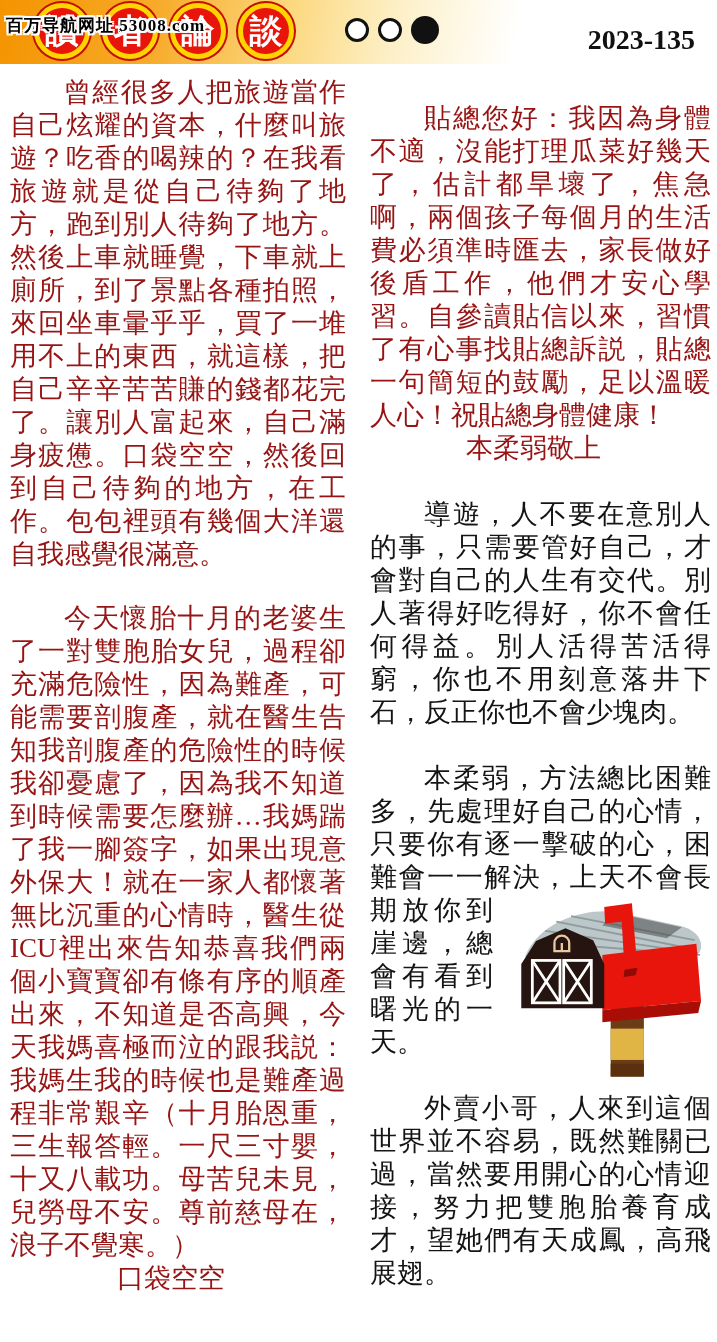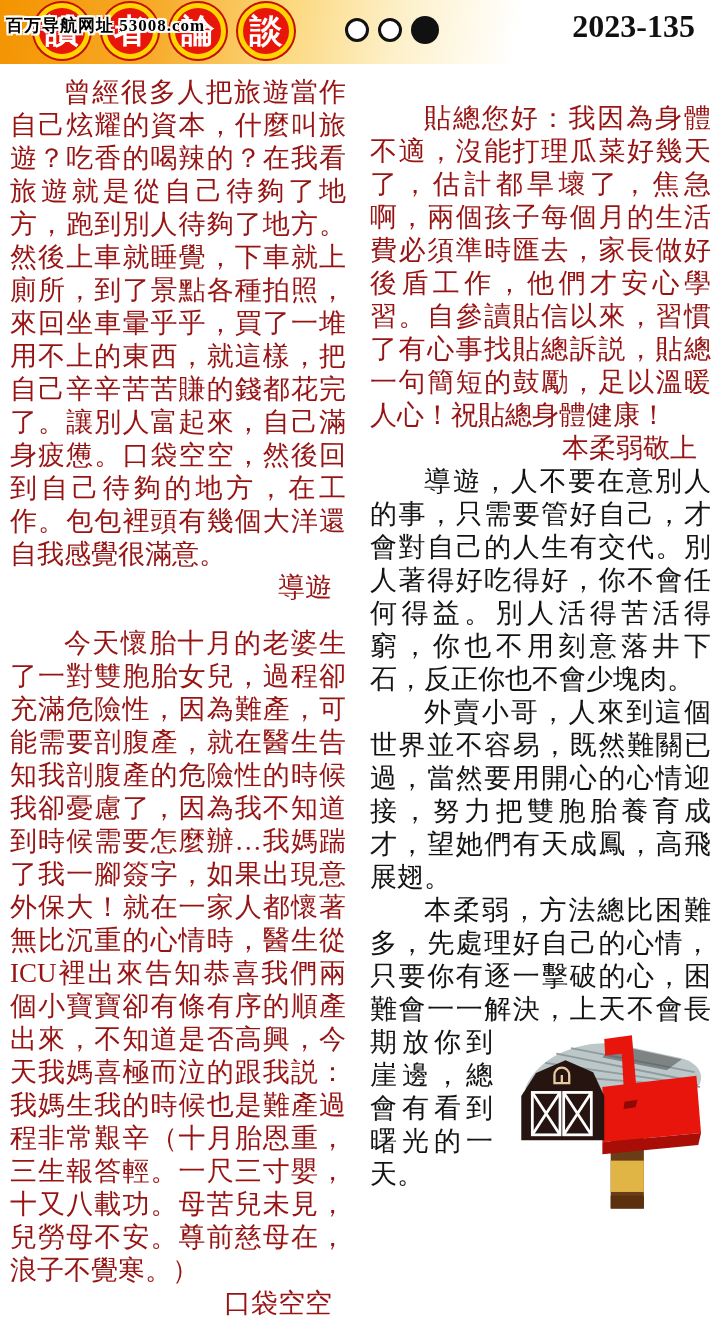--- a/index.html
+++ b/index.html
@@ -40,47 +40,47 @@
   .dot.filled  { width: 28px; height: 28px; background: #111; }
   .watermark {
     position: absolute; left: 6px; top: 14px;
     font-size: 17px; font-weight: bold; color: #000;
     letter-spacing: 1px; white-space: nowrap;
     font-family: "Liberation Serif", serif;
     text-shadow: -2px -2px 0 #fff, 2px -2px 0 #fff, -2px 2px 0 #fff, 2px 2px 0 #fff,
                  0 -2px 0 #fff, 0 2px 0 #fff, -2px 0 0 #fff, 2px 0 0 #fff;
   }
   .issue {
-    position: absolute; right: 22px; top: 8px;
-    font-size: 32px; font-weight: bold; color: #111;
+    position: absolute; right: 22px; top: 24px;
+    font-size: 28px; font-weight: bold; color: #111;
     font-family: "Liberation Serif", serif;
   }
 
   
   .content {
     display: flex;
     padding: 12px 6px 0 10px;
     gap: 24px;
   }
   .col-left  { width: 344px; }
   .col-right { width: 349px; padding-top: 26px; }
 
   .para {
     font-size: 27px; line-height: 33px;
     text-align: justify; text-indent: 2em;
     margin: 0;
   }
   .letter { color: #971414; font-family: "Liberation Serif", serif; }
-  .reply  { color: #141414; font-family: "Liberation Sans", sans-serif; }
+  .reply  { color: #141414; font-family: "Liberation Sans", sans-serif; margin-top: 33px; }
   .signature {
     font-size: 27px; line-height: 33px;
-    text-align: right; padding-right: 14px;
+    text-align: center; padding-right: 14px;
   }
   .sig-red { color: #971414; font-family: "Liberation Serif", serif; }
-  .letter-block + .letter-block { margin-top: 23px; }
+  .letter-block + .letter-block { margin-top: 31px; }
 
   
   .mailbox-float {
     float: right;
     width: 212px; height: 186px;
     margin: 2px -2px 0 8px;
   }
   .mailbox-float svg { display: block; width: 100%; height: 100%; }
 </style>
 </head>
@@ -108,37 +108,34 @@
   </div>
   <div class="watermark">百万导航网址 53008.com</div>
   <div class="issue">2023-135</div>
 </div>
 
 <div class="content">
 
   <div class="col-left">
     <div class="letter-block">
       <p class="para letter">曾經很多人把旅遊當作自己炫耀的資本，什麼叫旅遊？吃香的喝辣的？在我看旅遊就是從自己待夠了地方，跑到別人待夠了地方。然後上車就睡覺，下車就上廁所，到了景點各種拍照，來回坐車暈乎乎，買了一堆用不上的東西，就這樣，把自己辛辛苦苦賺的錢都花完了。讓別人富起來，自己滿身疲憊。口袋空空，然後回到自己待夠的地方，在工作。包包裡頭有幾個大洋還自我感覺很滿意。</p>
-      <div class="signature sig-red">導遊</div>
     </div>
     <div class="letter-block">
       <p class="para letter">今天懷胎十月的老婆生了一對雙胞胎女兒，過程卻充滿危險性，因為難產，可能需要剖腹產，就在醫生告知我剖腹產的危險性的時候我卻憂慮了，因為我不知道到時候需要怎麼辦…我媽踹了我一腳簽字，如果出現意外保大！就在一家人都懷著無比沉重的心情時，醫生從ICU裡出來告知恭喜我們兩個小寶寶卻有條有序的順產出來，不知道是否高興，今天我媽喜極而泣的跟我説：我媽生我的時候也是難產過程非常艱辛（十月胎恩重，三生報答輕。一尺三寸嬰，十又八載功。母苦兒未見，兒勞母不安。尊前慈母在，浪子不覺寒。）</p>
       <div class="signature sig-red">口袋空空</div>
     </div>
   </div>
 
   <div class="col-right">
     <div class="letter-block">
       <p class="para letter">貼總您好：我因為身體不適，沒能打理瓜菜好幾天了，估計都旱壞了，焦急啊，兩個孩子每個月的生活費必須準時匯去，家長做好後盾工作，他們才安心學習。自參讀貼信以來，習慣了有心事找貼總訴説，貼總一句簡短的鼓勵，足以溫暖人心！祝貼總身體健康！</p>
       <div class="signature sig-red">本柔弱敬上</div>
     </div>
 
     <p class="para reply">導遊，人不要在意別人的事，只需要管好自己，才會對自己的人生有交代。別人著得好吃得好，你不會任何得益。別人活得苦活得窮，你也不用刻意落井下石，反正你也不會少塊肉。</p>
-
-    <p class="para reply">外賣小哥，人來到這個世界並不容易，既然難關已過，當然要用開心的心情迎接，努力把雙胞胎養育成才，望她們有天成鳳，高飛展翅。</p>
 
     <p class="para reply"><span>本柔弱，方法總比困難多，先處理好自己的心情，只要你有逐一擊破的心，困難會一一解決，上</span><span class="mailbox-float">
           <svg viewBox="0 0 230 190" xmlns="http://www.w3.org/2000/svg">
 
         <rect x="119" y="100" width="36" height="90" fill="#6b3d16"></rect>
         <rect x="119" y="138" width="36" height="34" fill="#e0b445"></rect>
         <rect x="119" y="176" width="36" height="14" fill="#5a300f"></rect>
 
         <path d="M26,60 C42,20 92,8 122,11 L196,27 C214,32 221,45 215,56 L108,63 Z" fill="#bcc7c9"></path>
         <path d="M60,22 L200,50 M76,16 L210,42 M48,32 L214,56 M38,44 L216,58" stroke="#8f9b9d" stroke-width="2" fill="none"></path>
@@ -153,15 +150,17 @@
 
         <rect x="34" y="64" width="30" height="46" fill="none" stroke="#ffffff" stroke-width="3"></rect>
         <path d="M34,64 L64,110 M64,64 L34,110" stroke="#ffffff" stroke-width="3"></path>
         <rect x="68" y="64" width="30" height="46" fill="none" stroke="#ffffff" stroke-width="3"></rect>
         <path d="M68,64 L98,110 M98,64 L68,110" stroke="#ffffff" stroke-width="3"></path>
 
         <polygon points="112,6 142,2 148,72 134,74 131,22 113,24" fill="#e8150d"></polygon>
         <polygon points="134,74 148,72 146,80 133,82" fill="#8f0a05"></polygon>
       </svg>
         </span><span>天不會長期放你到崖邊，總會有看到曙光的一天。</span></p>
+
+    <p class="para reply">外賣小哥，人來到這個世界並不容易，既然難關已過，當然要用開心的心情迎接，努力把雙胞胎養育成才，望她們有天成鳳，高飛展翅。</p>
   </div>
 
 </div>
 
 </body></html>

